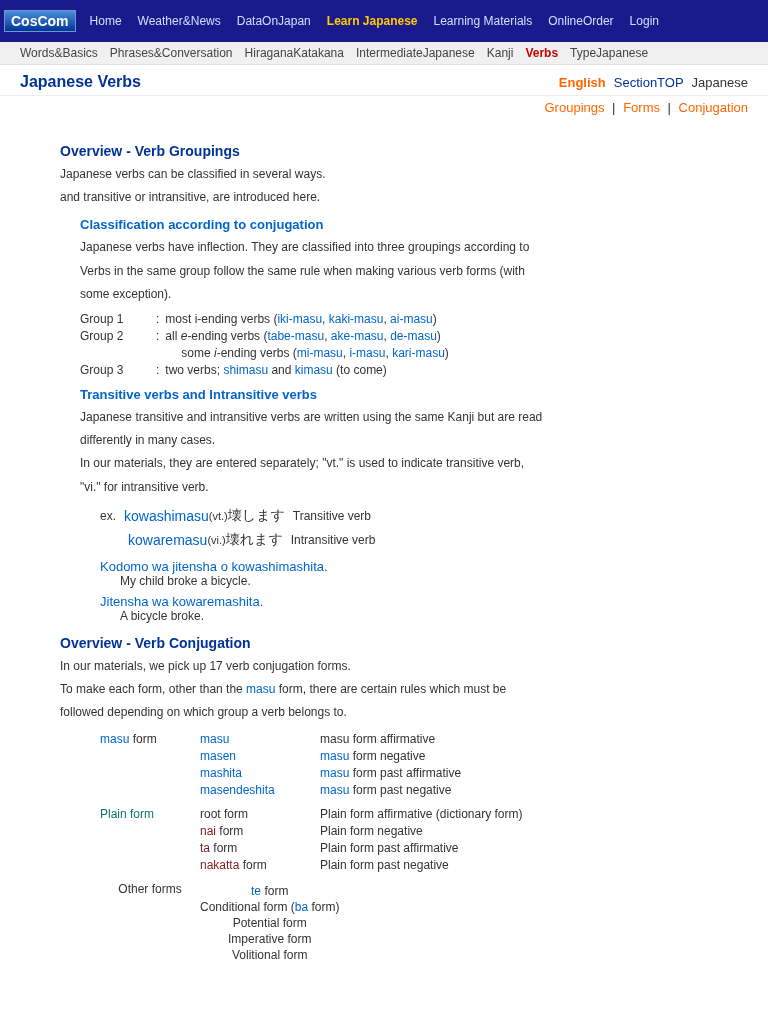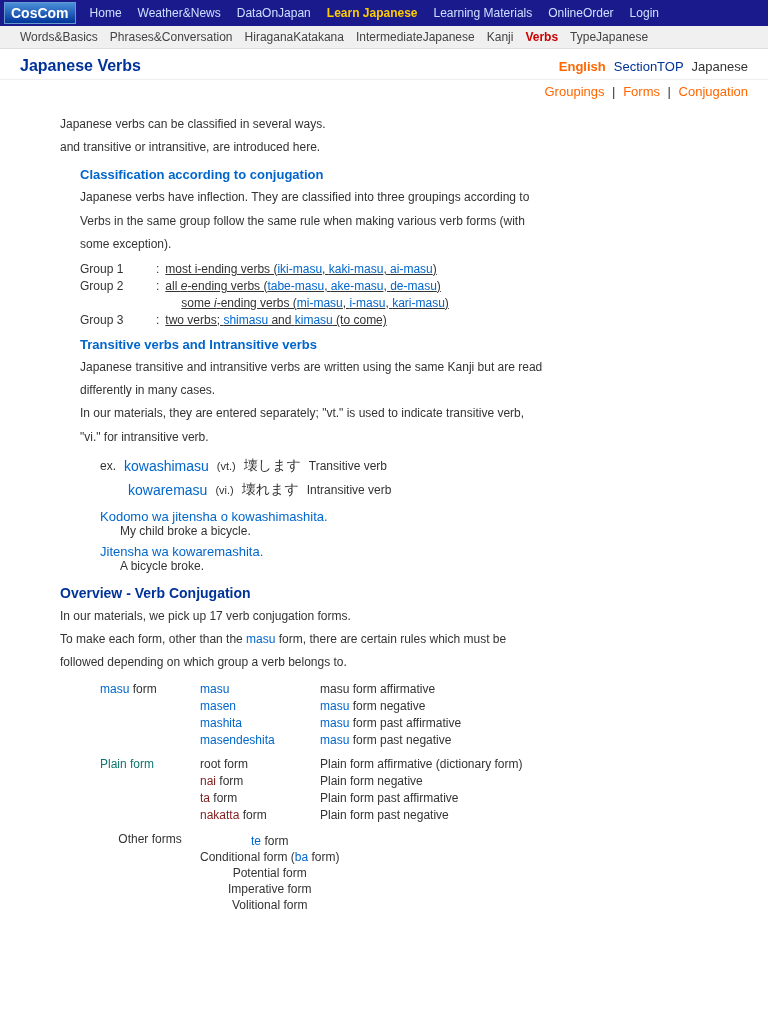--- a/index.html
+++ b/index.html
@@ -4,21 +4,21 @@
   <style>
     * { margin: 0; padding: 0; box-sizing: border-box; }
     body { font-family: Arial, sans-serif; font-size: 13px; color: #333; background: #fff; width: 768px; }
 
     
     #top-nav {
       background: #1a1a8c;
       display: flex;
       align-items: center;
       padding: 0 4px;
-      height: 26px;
+      height: 42px;
     }
     #logo {
       background: linear-gradient(to bottom, #4a90d9, #003399);
       color: #fff;
       font-weight: bold;
       font-size: 14px;
       padding: 2px 6px;
       margin-right: 6px;
       border: 1px solid #6699cc;
     }
@@ -112,37 +112,37 @@
 
     .group-row {
       display: flex;
       align-items: flex-start;
       font-size: 12px;
       margin: 3px 0;
       margin-left: 20px;
     }
     .group-label { min-width: 70px; color: #333; }
     .group-sep { margin: 0 6px; color: #333; }
-    .group-content { color: #333; flex: 1; text-decoration: underline; }
+    .group-content { color: #333; flex: 1; }
     .link-text { color: #0066cc; text-decoration: none; }
     .italic { font-style: italic; }
 
     
     .example-table {
       margin: 10px 0 10px 40px;
     }
     .example-row {
       display: flex;
       align-items: center;
       margin: 6px 0;
       font-size: 13px;
     }
     .ex-label { color: #333; margin-right: 8px; font-size: 12px; }
     .ex-romaji { color: #0066cc; text-decoration: none; font-size: 14px; }
-    .ex-particle { color: #333; font-size: 11px; margin: 0 8px; }
+    .ex-particle { color: #333; font-size: 11px; margin: 0 0; }
     .ex-kanji { color: #333; font-size: 14px; margin-right: 8px; }
     .ex-desc { color: #333; font-size: 12px; }
 
     .sentence-link {
       color: #0066cc;
       text-decoration: none;
       font-size: 13px;
       margin-left: 40px;
       margin-top: 6px;
       display: block;
@@ -233,20 +233,21 @@
   <a href="#">Groupings</a>
   <span class="sep">|</span>
   <a href="#">Forms</a>
   <span class="sep">|</span>
   <a href="#">Conjugation</a>
 </div>
 
 <div id="main-content">
 
   <div>
+    <div class="section-title">Overview - Verb Groupings</div>
     <div class="body-text">Japanese verbs can be classified in several ways.</div>
     <div class="body-text">and transitive or intransitive, are introduced here.</div>
 
     <div>
       <div class="sub-section-title">Classification according to conjugation</div>
       <div class="body-text indented">Japanese verbs have inflection. They are classified into three groupings according to</div>
       <div class="body-text indented">Verbs in the same group follow the same rule when making various verb forms (with</div>
       <div class="body-text indented">some exception).</div>
 
       <div style="margin-top: 8px;">

